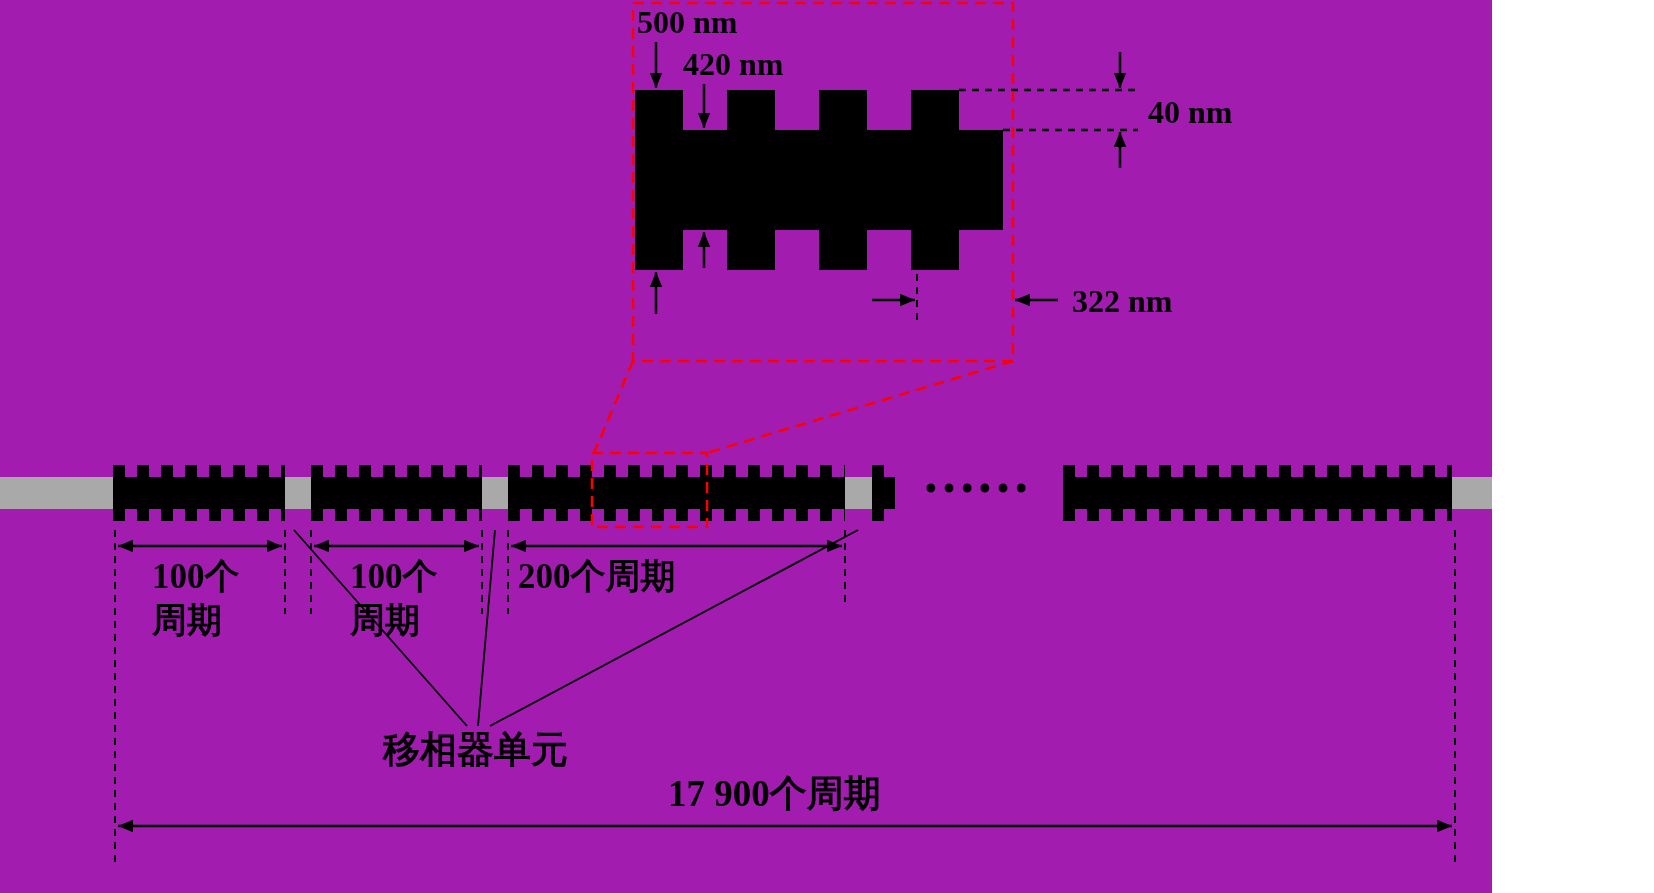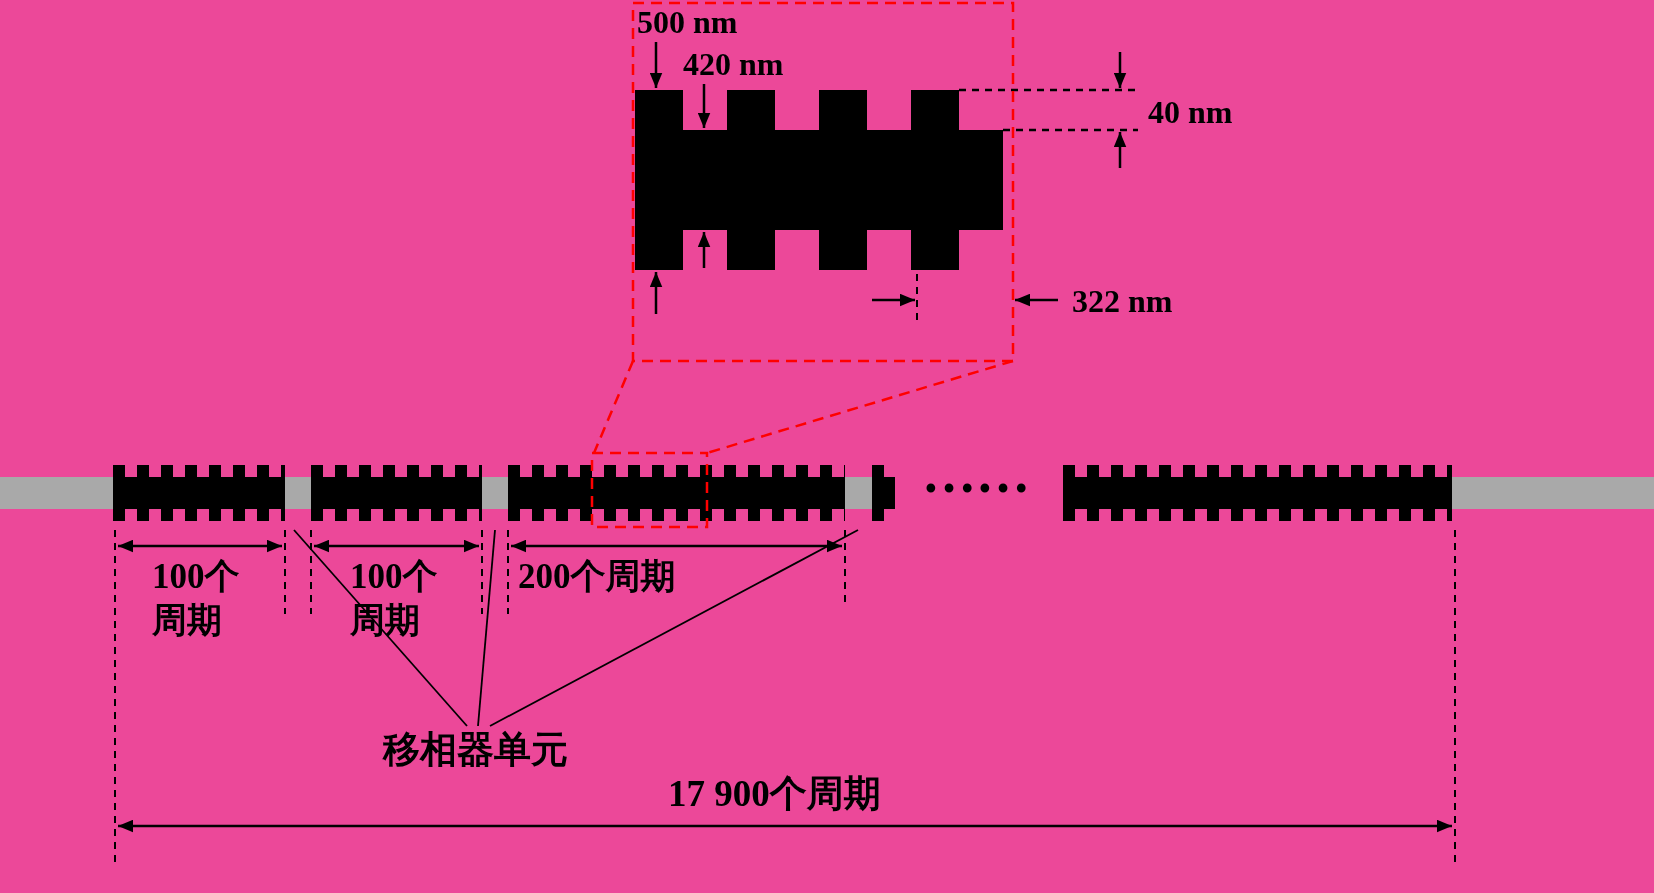--- a/index.html
+++ b/index.html
@@ -1,16 +1,16 @@
 <!DOCTYPE html>
 <html><head>
 <meta charset="utf-8">
 <style>
   html,body{margin:0;padding:0;background:#ffffff;}
-  .stage{position:relative;width:1654px;height:893px;background:#ec4899;overflow:hidden;}
+  .stage{position:relative;width:1492px;height:893px;background:#a21caf;overflow:hidden;}
   svg{display:block;}
   .dim-label{font-family:"Liberation Serif","DejaVu Serif",serif;font-weight:bold;fill:#000;}
   .black-line{stroke:#000;stroke-width:2.5;fill:none;}
   .thin-line{stroke:#000;stroke-width:1.8;fill:none;}
   .dash{stroke-dasharray:7 6;}
   .vdash{stroke:#000;stroke-width:2;fill:none;stroke-dasharray:7 6;}
   .red-dash{stroke-width:2.5;fill:none;stroke-dasharray:11 7;}
   .structure-fill{fill:#000;}
 </style>
 </head>

